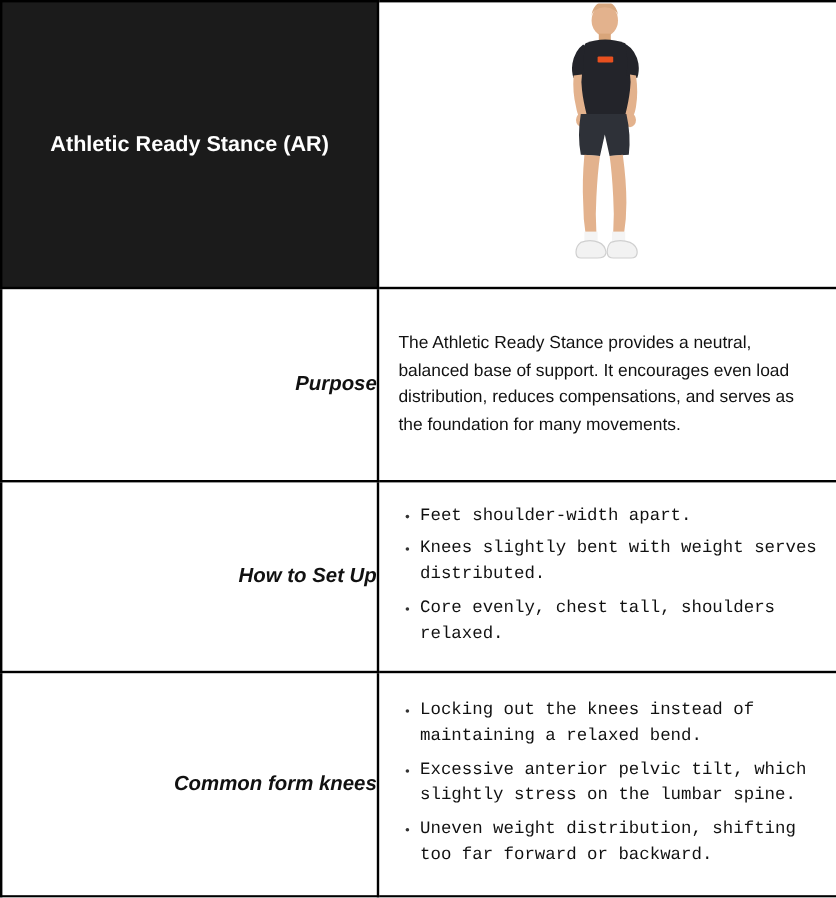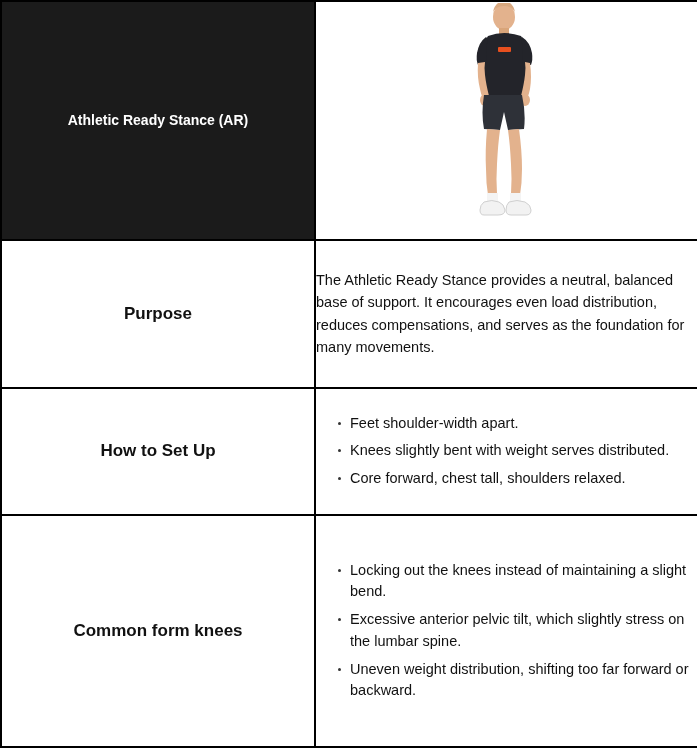--- a/index.html
+++ b/index.html
@@ -31,62 +31,64 @@
   
   .col-label { width: 314px; }
   .col-content { width: 383px; }
 
   
   .row-header .cell-title {
     background: #1b1b1b;
     color: #ffffff;
     text-align: center;
     font-weight: bold;
-    font-size: 14px;
+    font-size: 18px;
     line-height: 1.45;
     padding: 10px 18px;
   }
   .row-header .cell-image {
     background: #ffffff;
     height: 237px;
     text-align: center;
     vertical-align: middle;
   }
 
   .cell-label {
-    text-align: center;
+    text-align: right;
     font-weight: bold;
     font-size: 17px;
     padding: 10px 14px;
     background: #ffffff;
+    font-style: italic;
   }
 
   .cell-body {
     font-size: 14.5px;
     line-height: 1.55;
     padding: 16px 20px 16px 22px;
     background: #ffffff;
     vertical-align: middle;
   }
 
   .paragraph {
-    margin: 0;
+    margin: 16px;
   }
 
   ul.bullets {
     margin: 0;
     padding: 0 0 0 22px;
     list-style: none;
   }
   ul.bullets li {
     position: relative;
     margin: 0 0 6px 0;
     padding-left: 12px;
     font-size: 14.5px;
     line-height: 1.5;
+    font-family: Liberation Mono, monospace;
   }
   ul.bullets li:last-child { margin-bottom: 0; }
   ul.bullets li::before {
     content: "";
     position: absolute;
     left: 0;
     top: 9px;
     width: 3px;
     height: 3px;
     background: #333333;
@@ -156,29 +158,29 @@
         <p class="paragraph">The Athletic Ready Stance provides a neutral, balanced base of support. It encourages even load distribution, reduces compensations, and serves as the foundation for many movements.</p>
       </td>
     </tr>
 
     <tr>
       <td class="cell-label">How to Set Up</td>
       <td class="cell-body">
         <ul class="bullets">
           <li>Feet shoulder-width apart.</li>
           <li>Knees slightly bent with weight serves distributed.</li>
-          <li>Core forward, chest tall, shoulders relaxed.</li>
+          <li>Core evenly, chest tall, shoulders relaxed.</li>
         </ul>
       </td>
     </tr>
 
     <tr>
       <td class="cell-label">Common form knees</td>
       <td class="cell-body">
         <ul class="bullets">
-          <li>Locking out the knees instead of maintaining a slight bend.</li>
+          <li>Locking out the knees instead of maintaining a relaxed bend.</li>
           <li>Excessive anterior pelvic tilt, which slightly stress on the lumbar spine.</li>
           <li>Uneven weight distribution, shifting too far forward or backward.</li>
         </ul>
       </td>
     </tr>
   </tbody>
 </table>
 
 </body></html>

